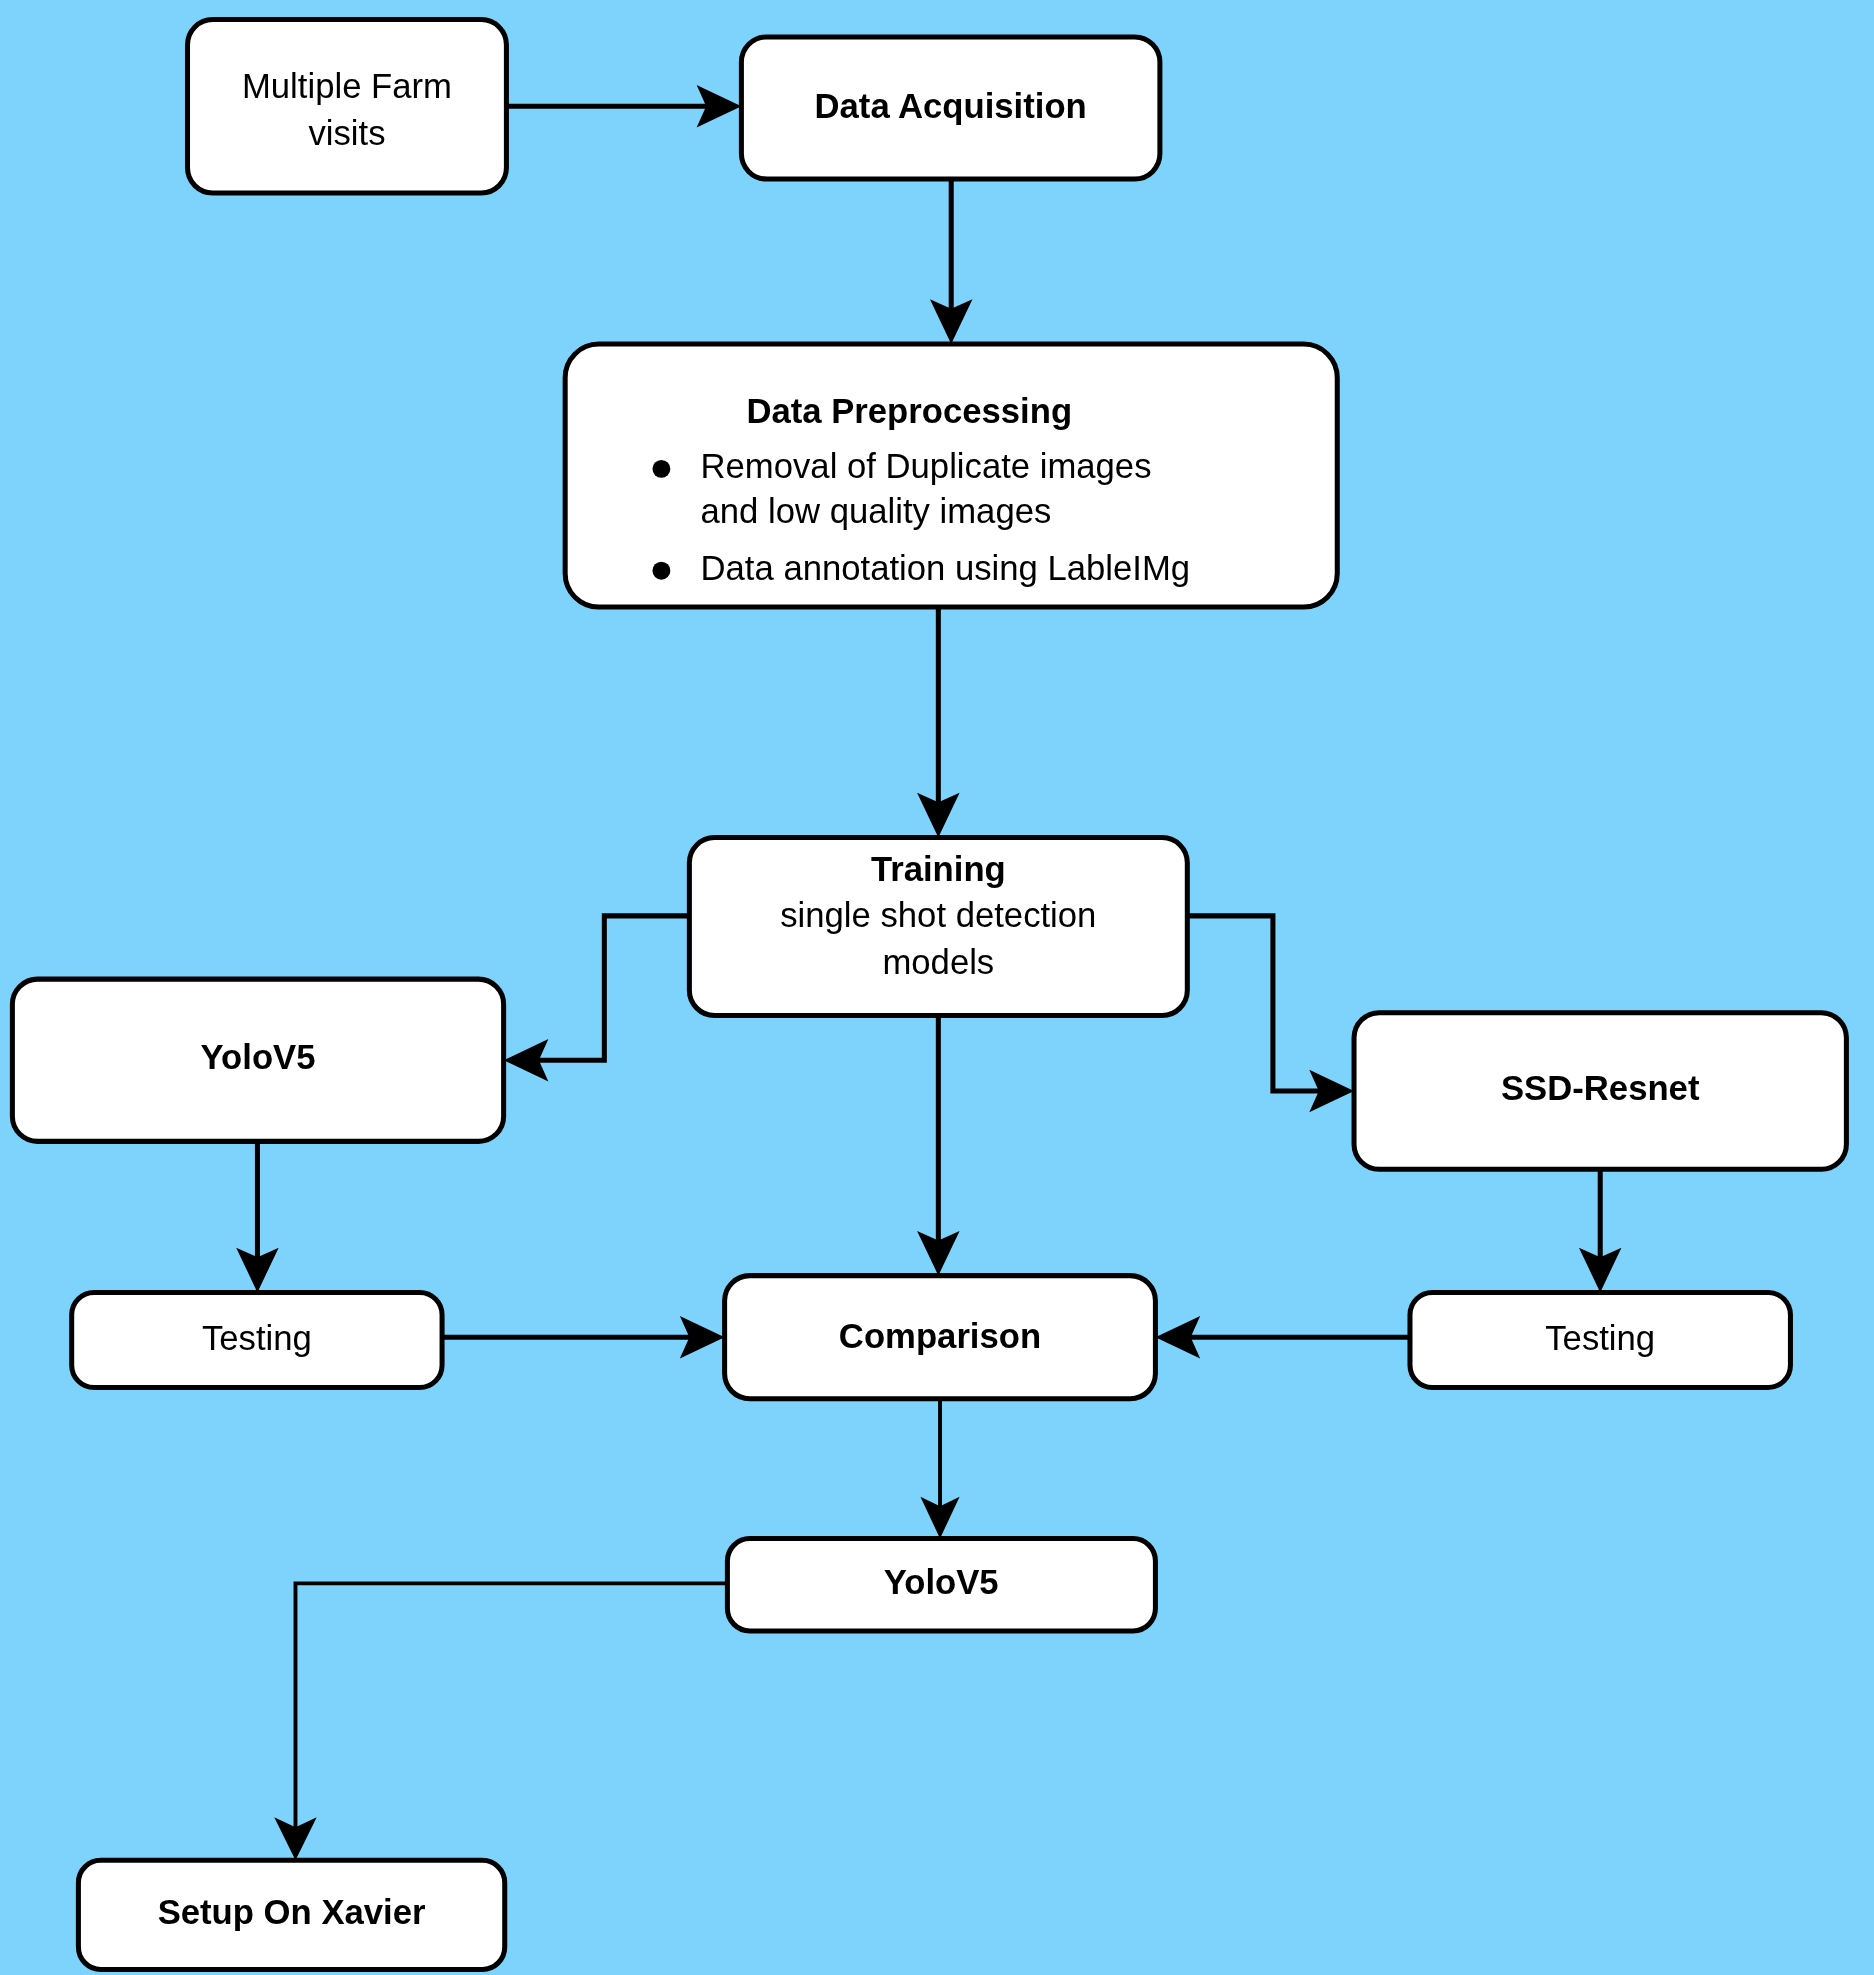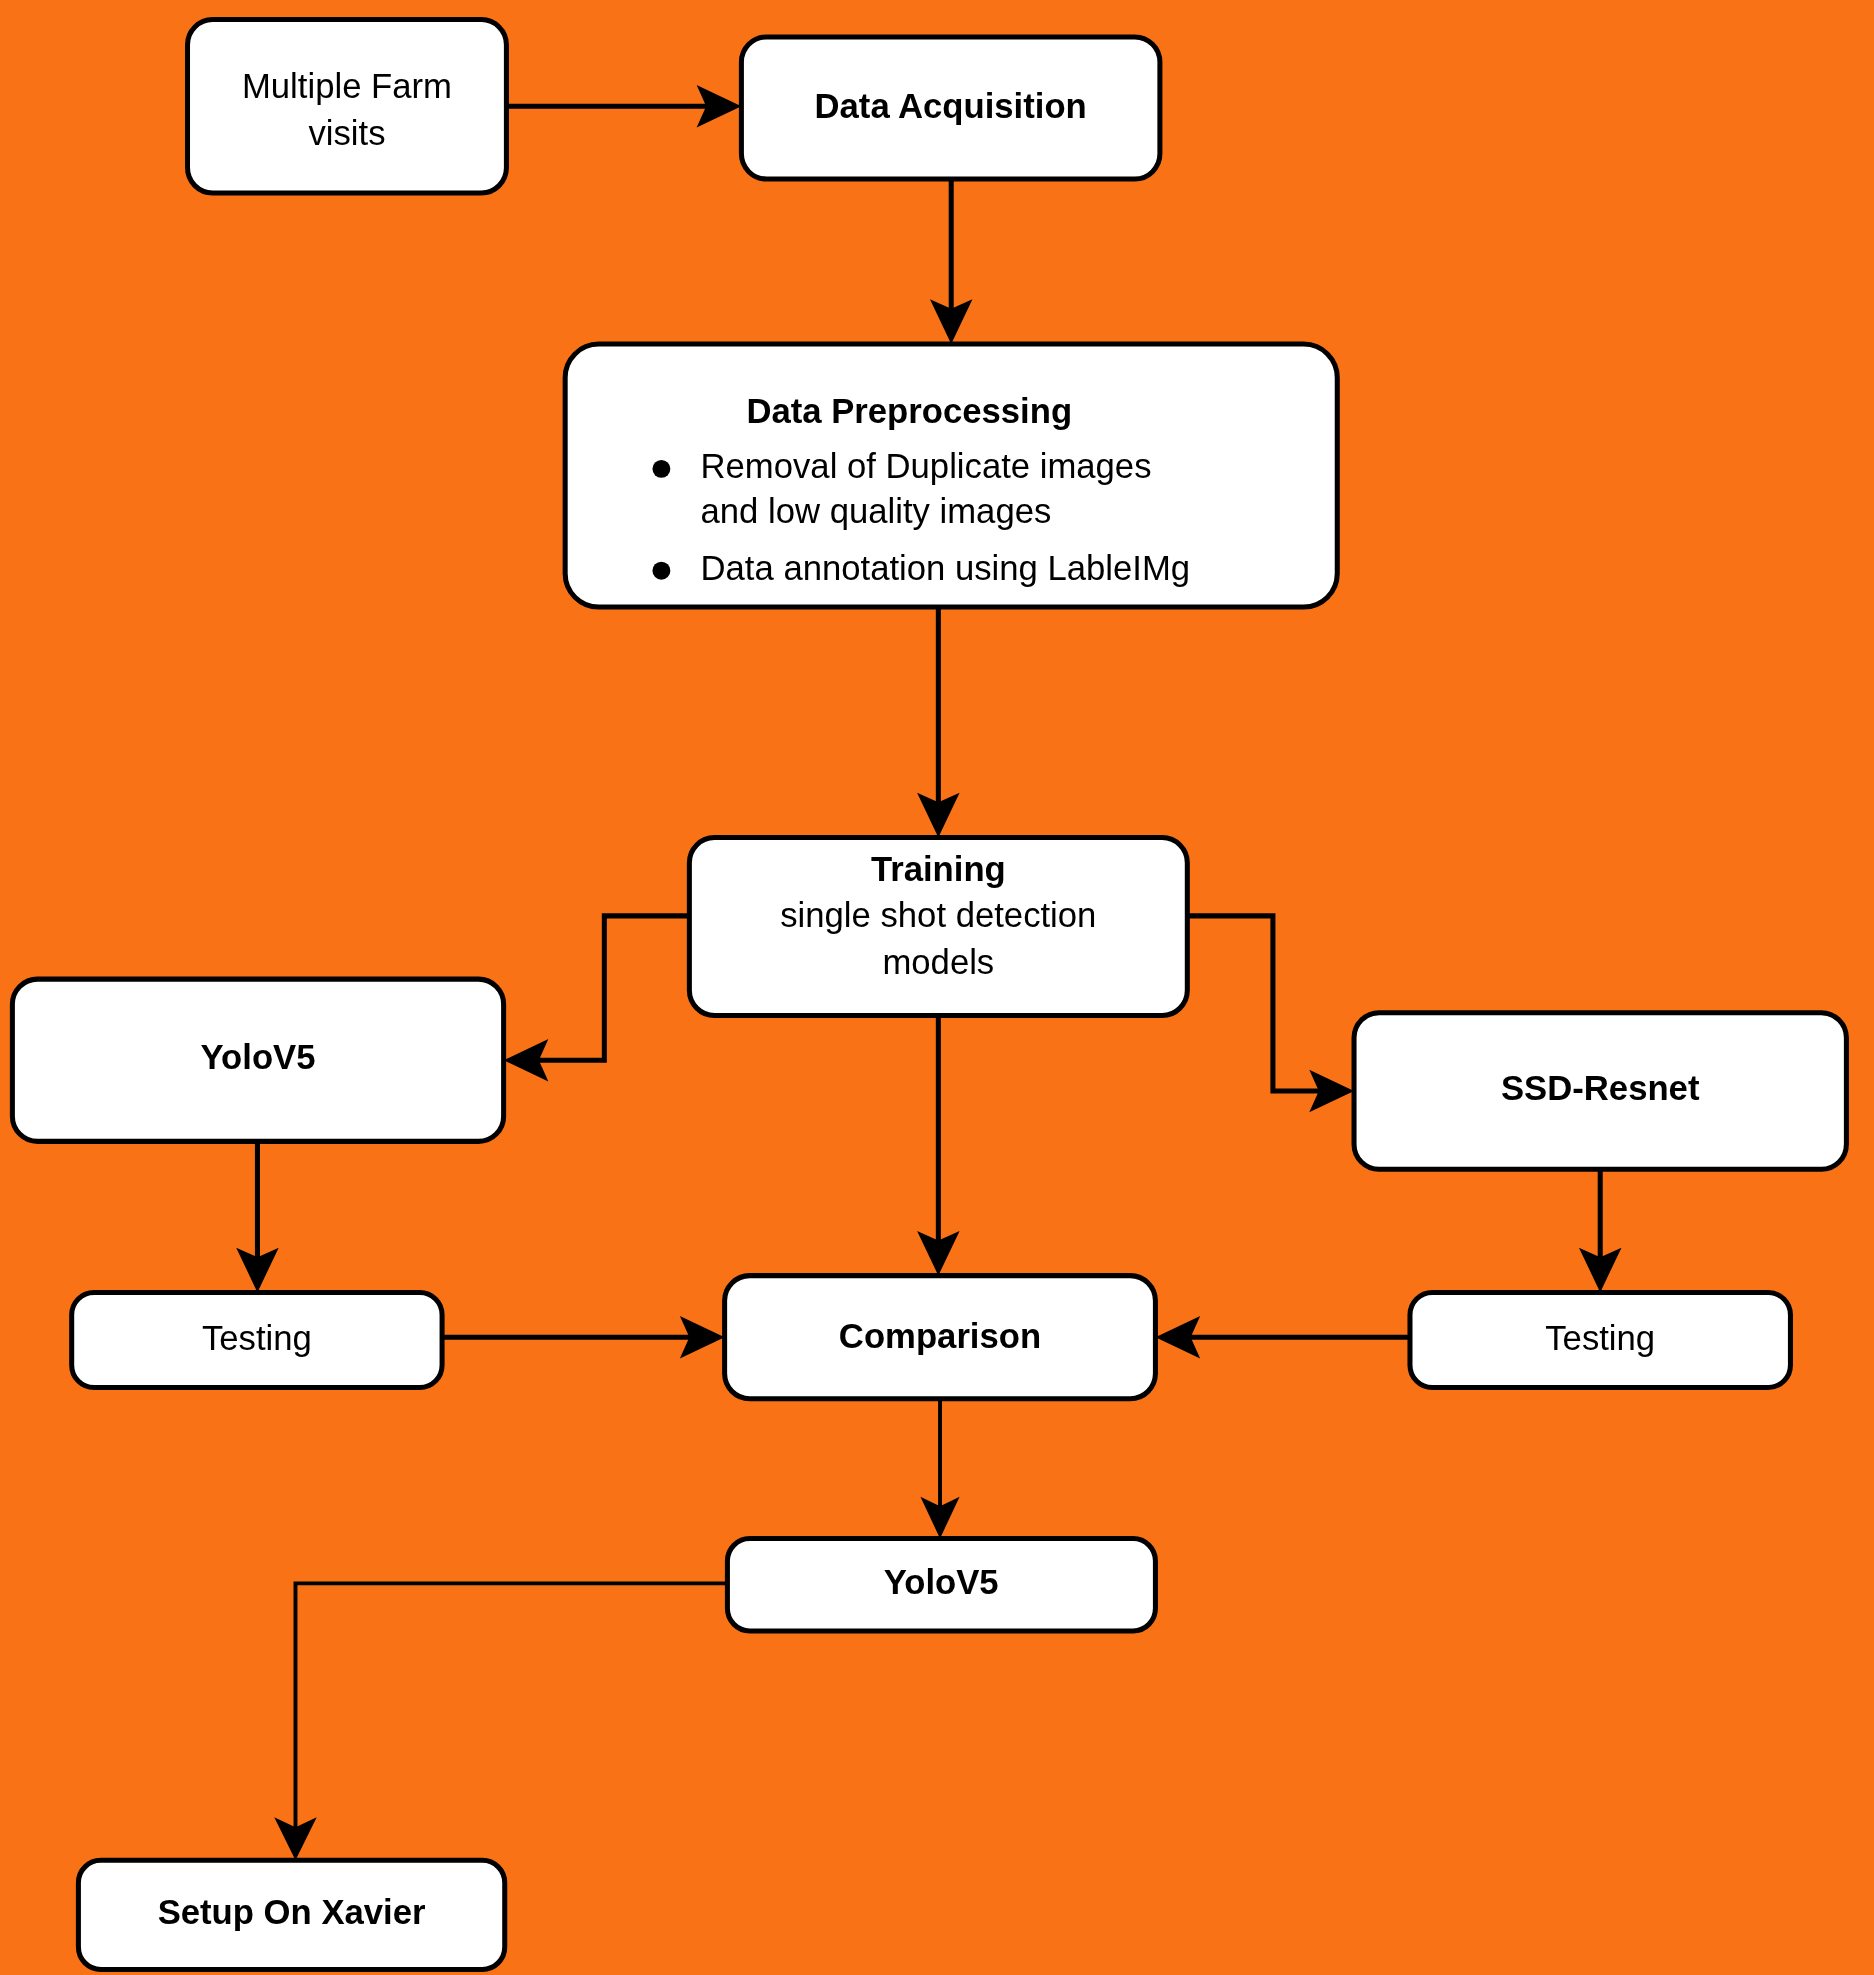--- a/index.html
+++ b/index.html
@@ -4,21 +4,21 @@
 <style>
   html, body {
     margin: 0;
     padding: 0;
     background: #ffffff;
   }
   #stage {
     position: relative;
     width: 1875px;
     height: 1975px;
-    background: #f97316;
+    background: #7dd3fc;
     overflow: hidden;
   }
   svg.flow {
     position: absolute;
     left: 0;
     top: 0;
     width: 1875px;
     height: 1975px;
     display: block;
   }

